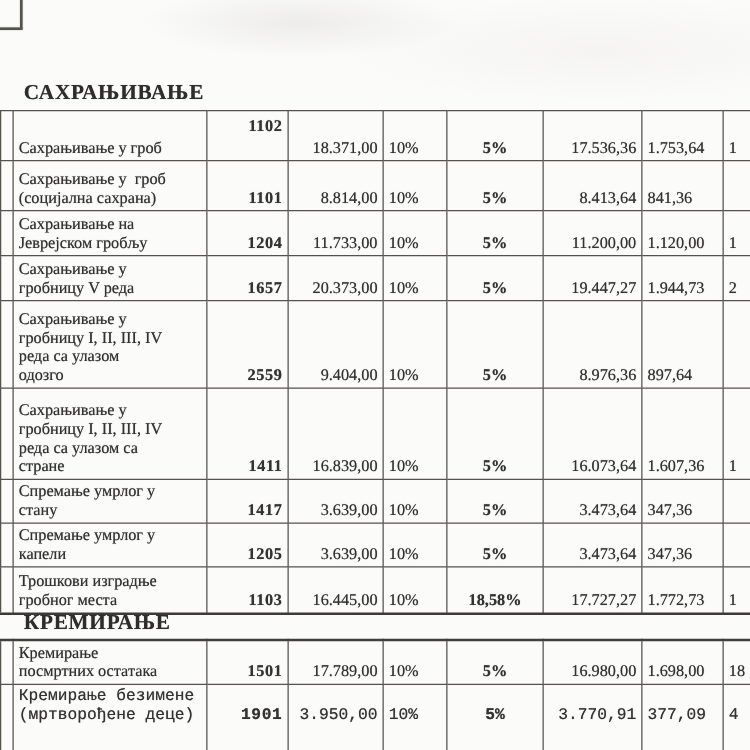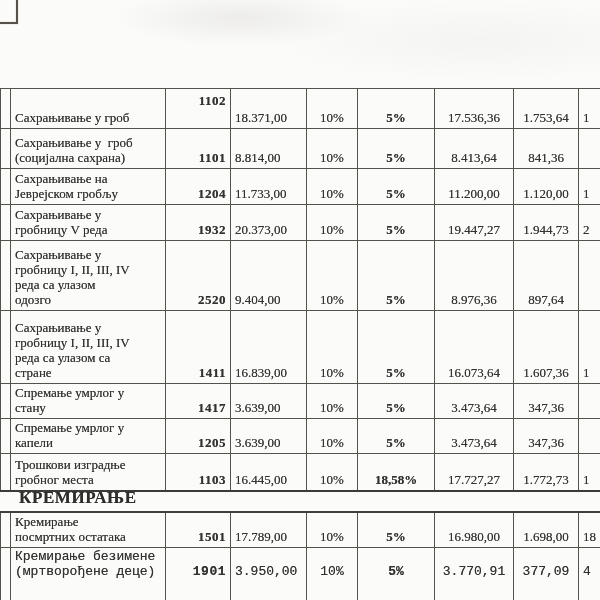--- a/index.html
+++ b/index.html
@@ -26,25 +26,25 @@
   .tbl-burial{top:88px; border-top:1.5px solid #48463f; border-bottom:2.5px solid #3c3a35;}
   .tbl-cremation{top:511px; border-top:2px solid #413f3a; border-bottom:2.5px solid #3c3a35;}
   .doc-table td{
     border:1px solid #55524c; vertical-align:bottom;
     padding:1px 4px 3px; overflow:hidden;
   }
   .doc-table td.c-next{border-right:none;}
   .c-stub{padding:0;}
   .c-name{text-align:left; padding-left:7px; white-space:pre-wrap;}
   .c-code{text-align:right; font-weight:bold; letter-spacing:.5px;}
-  .c-price{text-align:left; padding-right:6px;}
-  .c-p10{text-align:center;}
+  .c-price{text-align:right; padding-right:6px;}
+  .c-p10{text-align:left;}
   .c-p5{text-align:center; font-weight:bold;}
-  .c-base{text-align:center; padding-right:8px;}
-  .c-tax{text-align:center; padding-right:5px;}
+  .c-base{text-align:right; padding-right:8px;}
+  .c-tax{text-align:left; padding-right:5px;}
   .c-next{text-align:left; padding-left:3px;}
   
   .tbl-burial tr:nth-child(1){height:40px;}
   .tbl-burial tr:nth-child(2){height:40px;}
   .tbl-burial tr:nth-child(3){height:36px;}
   .tbl-burial tr:nth-child(4){height:36px;}
   .tbl-burial tr:nth-child(5){height:70px;}
   .tbl-burial tr:nth-child(6){height:73px;}
   .tbl-burial tr:nth-child(7){height:31px;}
   .tbl-burial tr:nth-child(8){height:34px;}
@@ -59,20 +59,21 @@
   .artifact-v{position:absolute; left:16px; top:0; width:2px; height:23px; background:#55524c; box-shadow:0 0 1px #8a877f;}
 </style>
 </head>
 <body>
 
 <div class="page">
 
   <div class="artifact-h"></div>
   <div class="artifact-v"></div>
 
+  <div class="sec-title title-burial">САХРАЊИВАЊЕ</div>
 
   <table class="doc-table tbl-burial">
     <colgroup>
       <col style="width:10px">
         <col style="width:155px">
         <col style="width:65px">
       <col style="width:76px">
         <col style="width:51px">
         <col style="width:77px">
       <col style="width:79px">
@@ -112,35 +113,35 @@
     <td class="c-p10">10%</td>
     <td class="c-p5">5%</td>
     <td class="c-base">11.200,00</td>
     <td class="c-tax">1.120,00</td>
     <td class="c-next">1</td>
   </tr>
         <tr class="t-row">
     <td class="c-stub"></td>
     <td class="c-name">Сахрањивање у
 гробницу V реда</td>
-    <td class="c-code">1932</td>
+    <td class="c-code">1657</td>
     <td class="c-price">20.373,00</td>
     <td class="c-p10">10%</td>
     <td class="c-p5">5%</td>
     <td class="c-base">19.447,27</td>
     <td class="c-tax">1.944,73</td>
     <td class="c-next">2</td>
   </tr>
         <tr class="t-row">
     <td class="c-stub"></td>
     <td class="c-name">Сахрањивање у
 гробницу I, II, III, IV
 реда са улазом
 одозго</td>
-    <td class="c-code">2520</td>
+    <td class="c-code">2559</td>
     <td class="c-price">9.404,00</td>
     <td class="c-p10">10%</td>
     <td class="c-p5">5%</td>
     <td class="c-base">8.976,36</td>
     <td class="c-tax">897,64</td>
     <td class="c-next"></td>
   </tr>
         <tr class="t-row">
     <td class="c-stub"></td>
     <td class="c-name">Сахрањивање у

